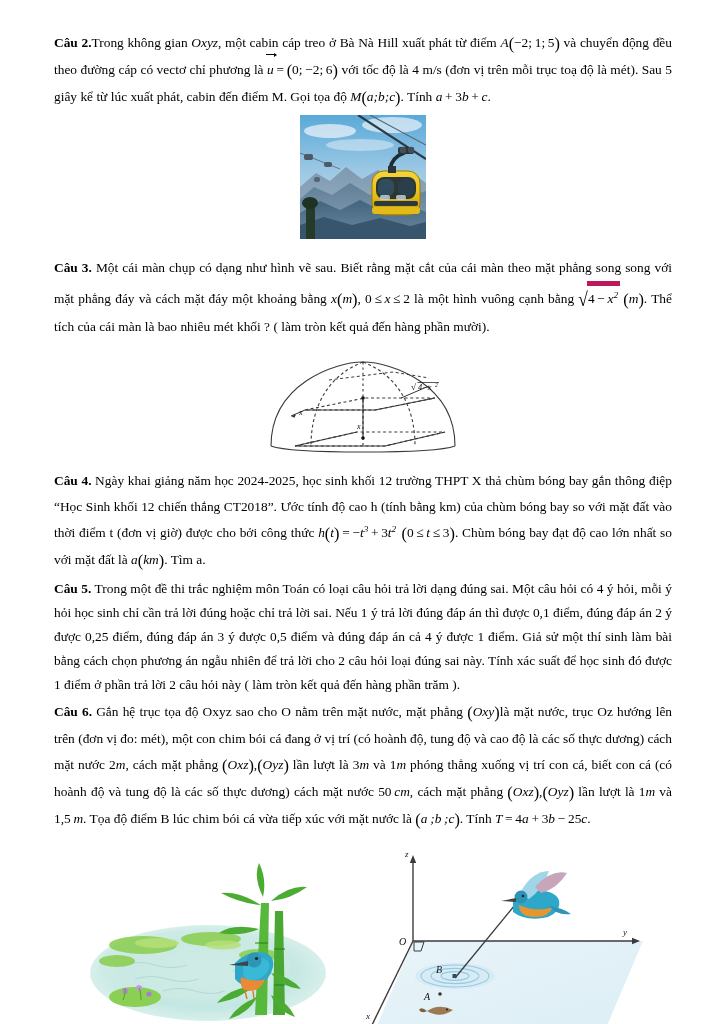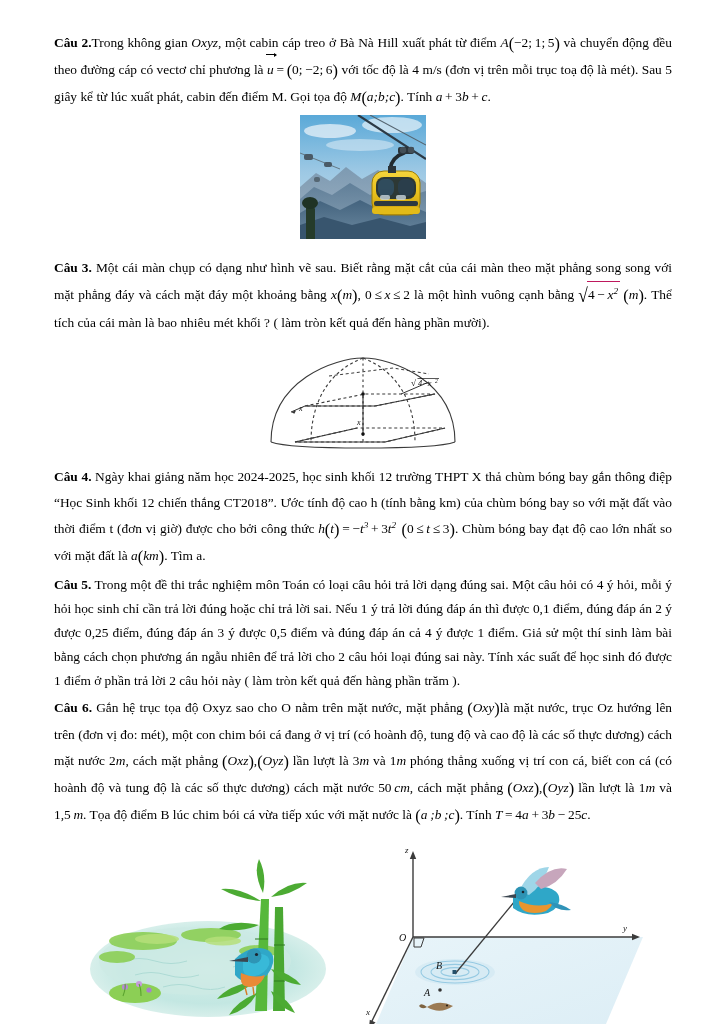--- a/index.html
+++ b/index.html
@@ -58,21 +58,21 @@
     position: absolute;
     right: -3px; top: -0.30em;
     border-left: 3.2px solid #000;
     border-top: 2px solid transparent;
     border-bottom: 2px solid transparent;
   }
   .sqrt { display: inline-block; position: relative; white-space: nowrap; }
   .sqrt > .rad { font-size: 1.30em; vertical-align: -0.10em; display:inline-block; transform: scaleY(1.12); }
   .sqrt > .body {
     display: inline-block;
-    border-top: 1px solid #be185d;
+    border-top: 5px solid #be185d;
     padding: 0 2px 0 1px;
     margin-left: -1px;
     position: relative;
     top: -0.06em;
   }
   
   .fig {
     text-align: center;
     width: 100%;
   }

